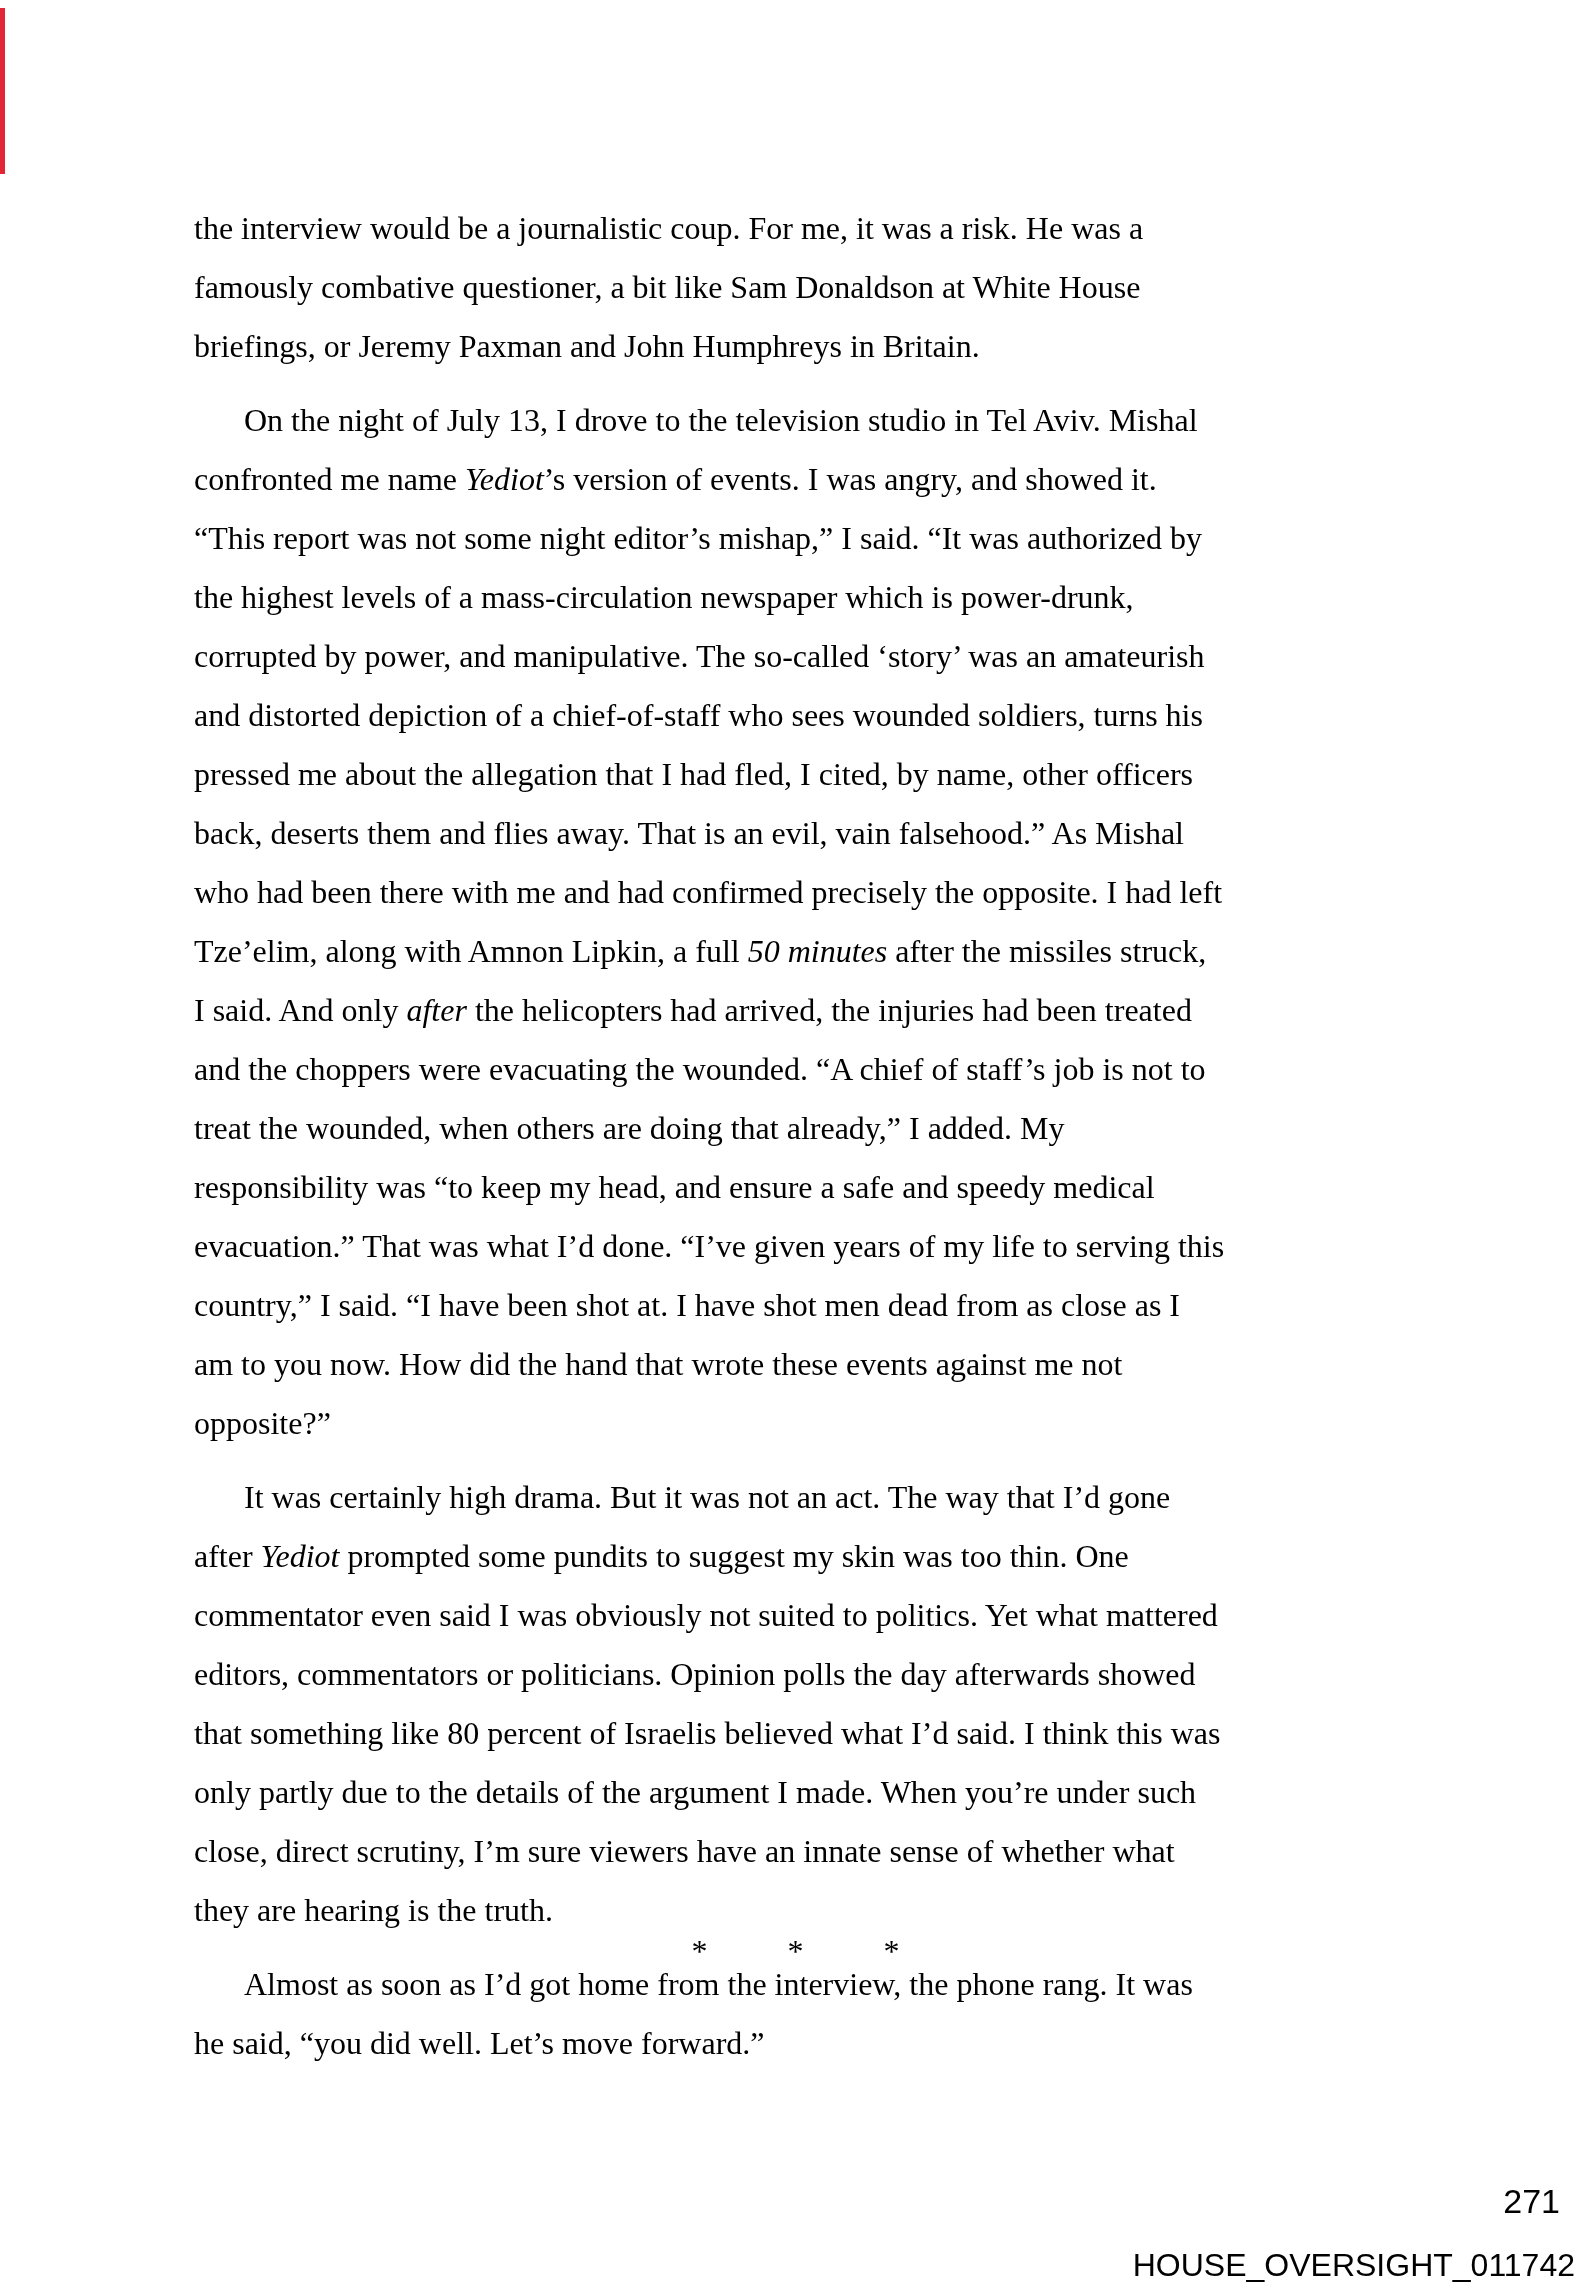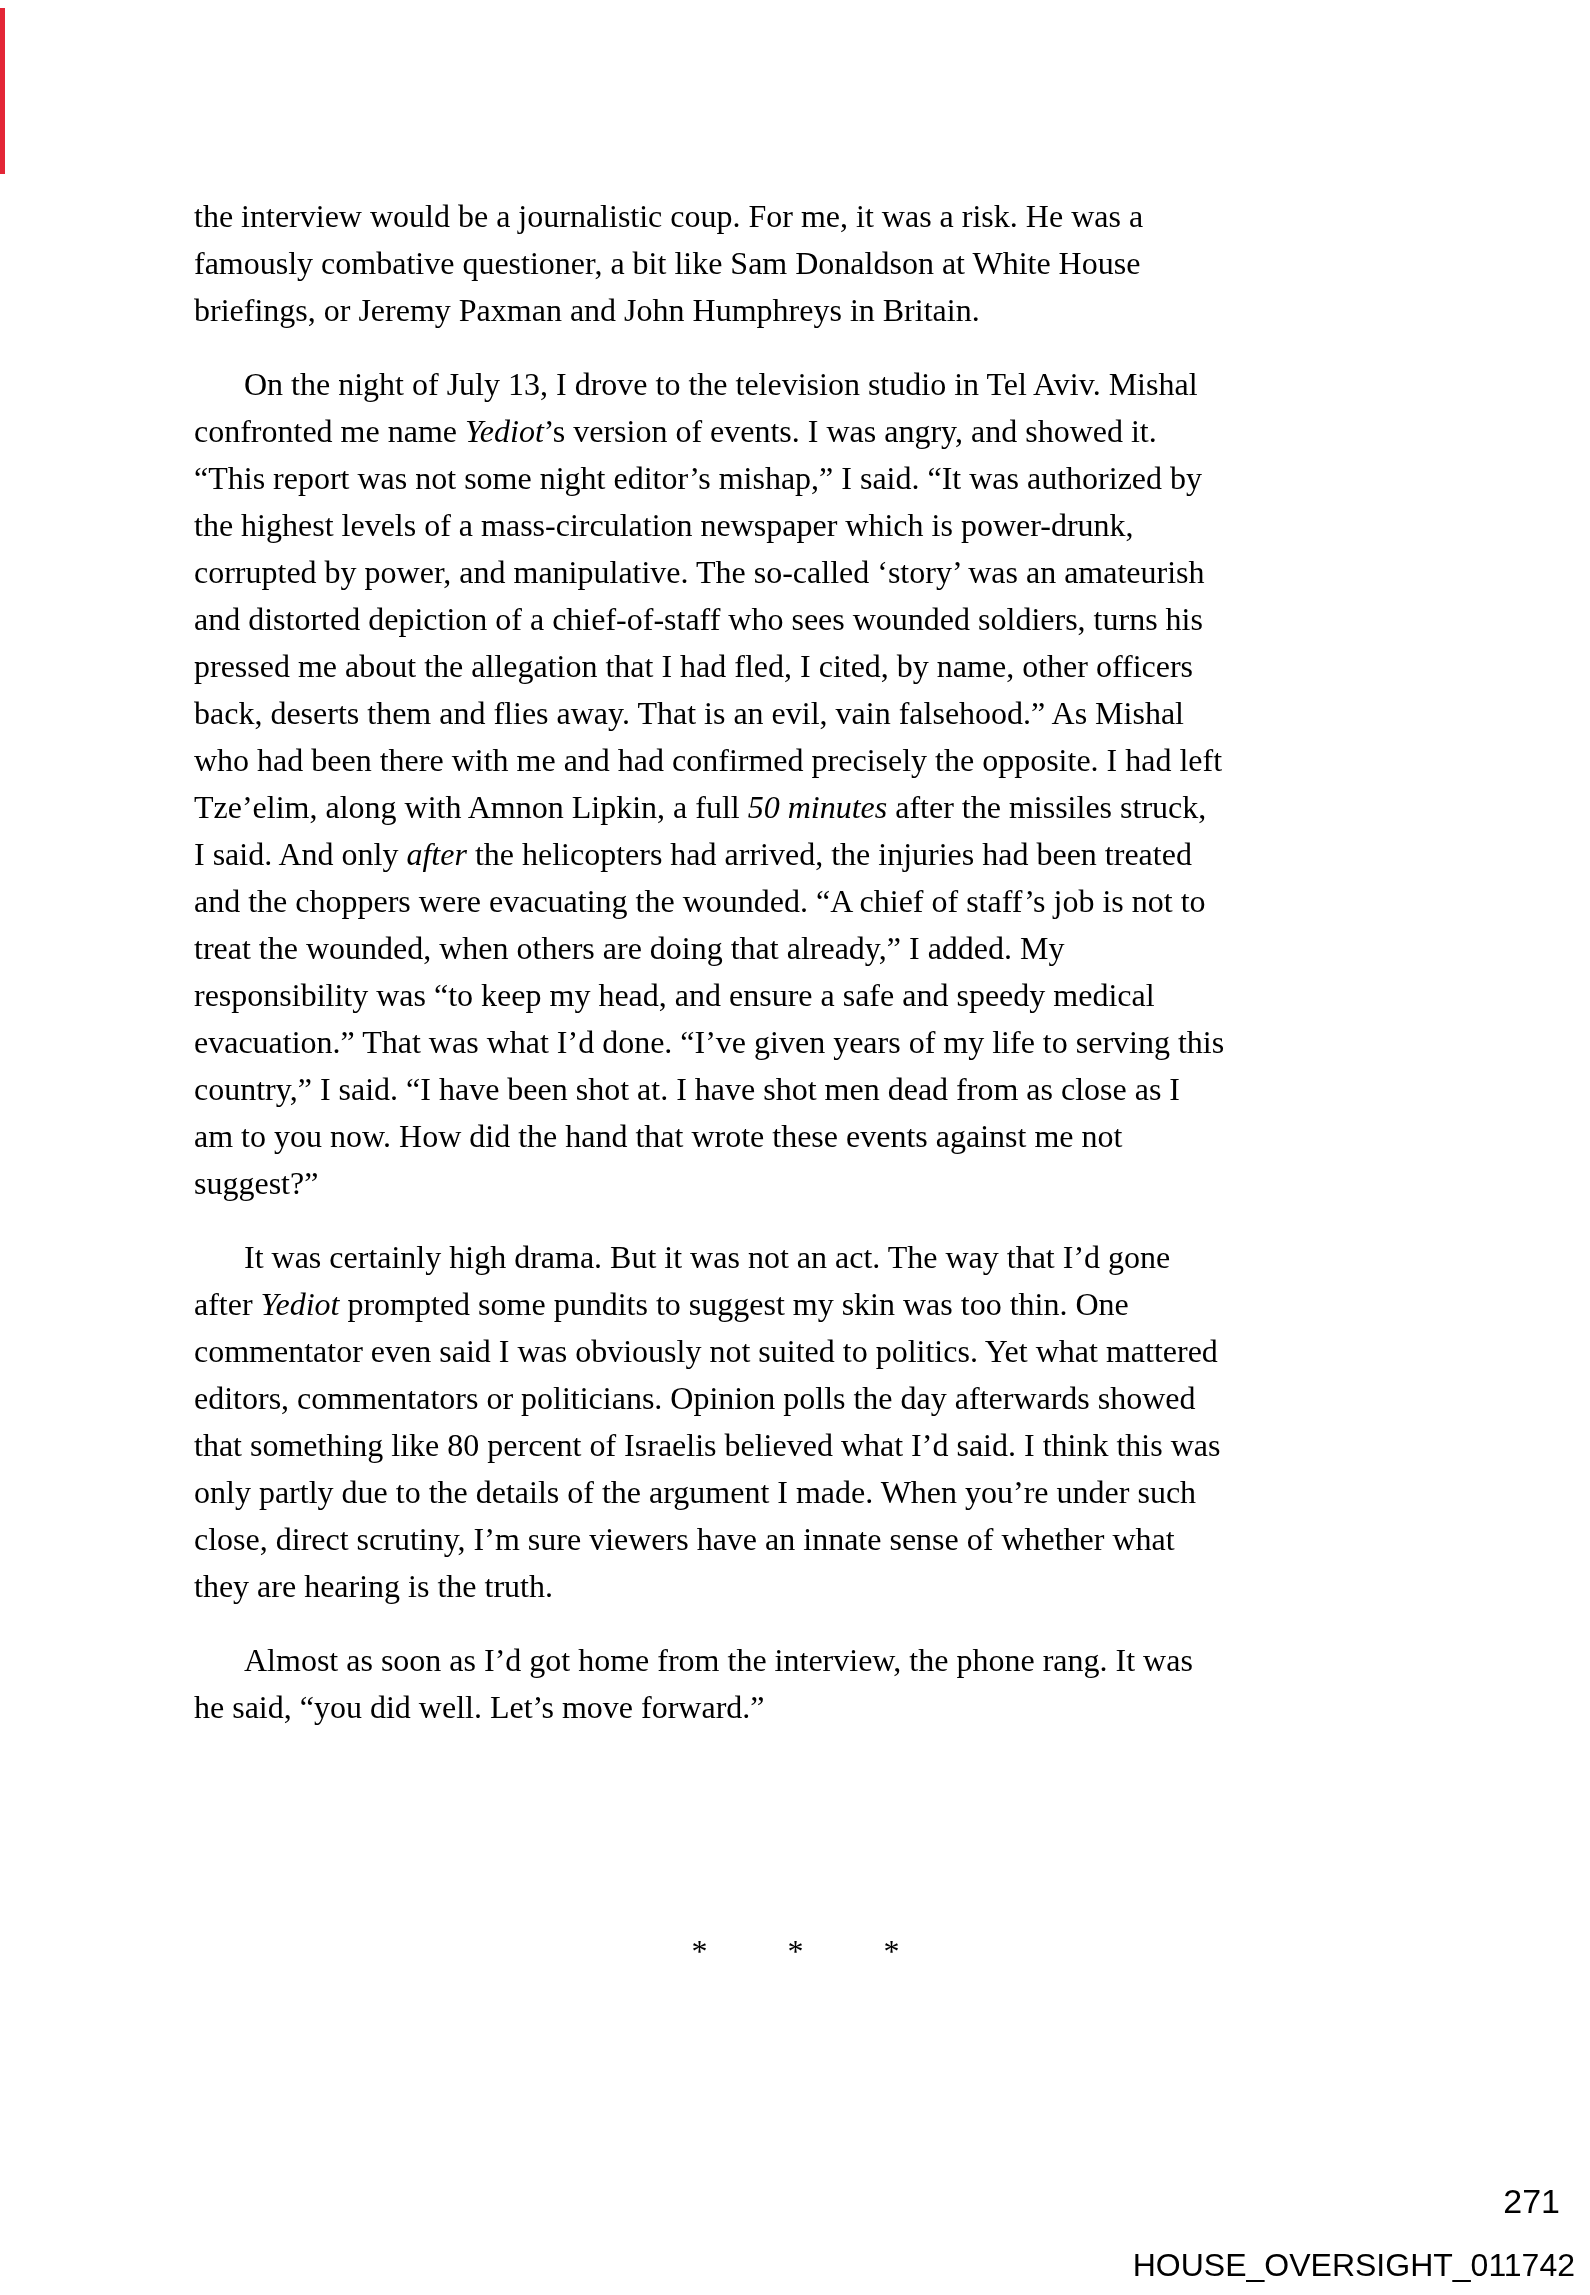--- a/index.html
+++ b/index.html
@@ -19,21 +19,21 @@
   .text-block {
     position: absolute;
     left: 194px; top: 193px;
     width: 1174px;
     font-size: 32px;
     line-height: 47px;
     font-weight: normal;
   }
   .para { margin: 0; }
   .para + .para { margin-top: 27px; }
-  .line { white-space: nowrap; height: 47px; }
+  .line { white-space: nowrap; height: 47px; margin-top: 12px; }
   .line.indent { padding-left: 50px; }
   .it { font-style: italic; }
   .stars {
     position: absolute;
     top: 1928px; left: 0;
     width: 100%;
     display: flex;
     justify-content: center;
     gap: 80px;
     font-size: 32px;
@@ -76,21 +76,21 @@
       <div class="line"><span>back, deserts them and flies away. That is an evil, vain falsehood.” As Mishal</span></div>
       <div class="line"><span>who had been there with me and had confirmed precisely the opposite. I had left</span></div>
       <div class="line"><span>Tze’elim, along with Amnon Lipkin, a full </span><span class="it">50 minutes</span><span> after the missiles struck,</span></div>
       <div class="line"><span>I said. And only </span><span class="it">after</span><span> the helicopters had arrived, the injuries had been treated</span></div>
       <div class="line"><span>and the choppers were evacuating the wounded. “A chief of staff’s job is not to</span></div>
       <div class="line"><span>treat the wounded, when others are doing that already,” I added. My</span></div>
       <div class="line"><span>responsibility was “to keep my head, and ensure a safe and speedy medical</span></div>
       <div class="line"><span>evacuation.” That was what I’d done. “I’ve given years of my life to serving this</span></div>
       <div class="line"><span>country,” I said. “I have been shot at. I have shot men dead from as close as I</span></div>
       <div class="line"><span>am to you now. How did the hand that wrote these events against me not</span></div>
-      <div class="line"><span>suggest?”</span></div>
+      <div class="line"><span>opposite?”</span></div>
     </div>
     <div class="para">
       <div class="line indent"><span>It was certainly high drama. But it was not an act. The way that I’d gone</span></div>
       <div class="line"><span>after </span><span class="it">Yediot</span><span> prompted some pundits to suggest my skin was too thin. One</span></div>
       <div class="line"><span>commentator even said I was obviously not suited to politics. Yet what mattered</span></div>
       <div class="line"><span>editors, commentators or politicians. Opinion polls the day afterwards showed</span></div>
       <div class="line"><span>that something like 80 percent of Israelis believed what I’d said. I think this was</span></div>
       <div class="line"><span>only partly due to the details of the argument I made. When you’re under such</span></div>
       <div class="line"><span>close, direct scrutiny, I’m sure viewers have an innate sense of whether what</span></div>
       <div class="line"><span>they are hearing is the truth.</span></div>

